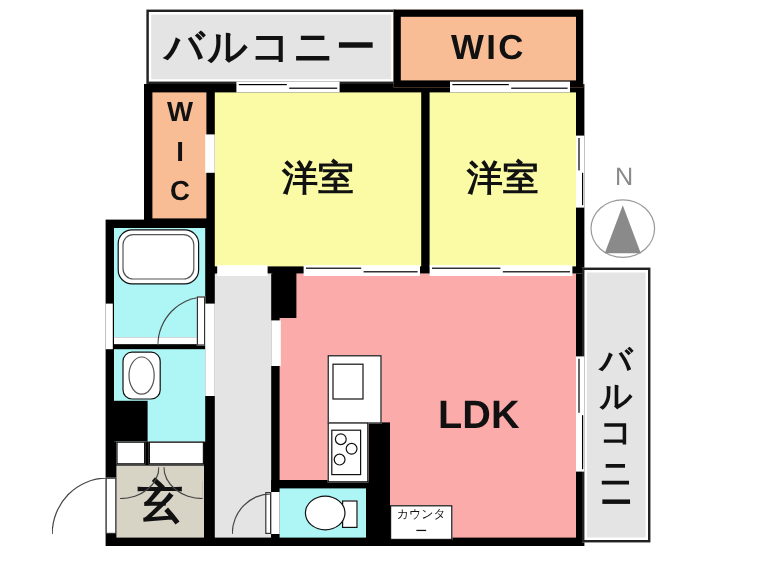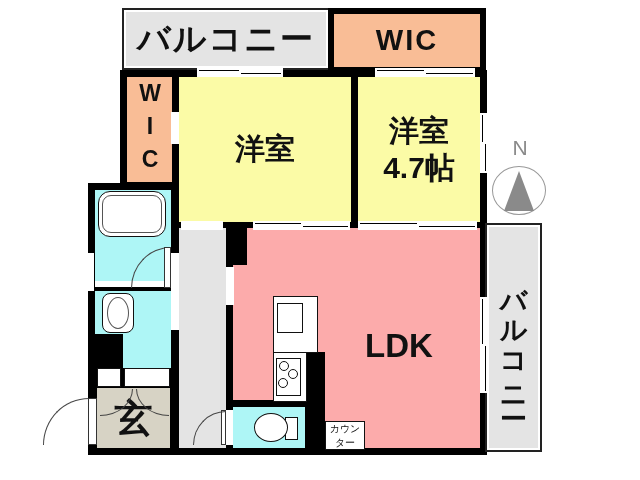--- a/index.html
+++ b/index.html
@@ -55,21 +55,20 @@
     <span class="vupright" style="font-size:23px;font-weight:600;letter-spacing:7px;">WIC</span>
   </div>
   <div class="abs room" style="left:179px;top:77px;width:172px;height:145px;background:var(--bedroom);">
     <div class="rm-label">
       <div>洋室</div>
     </div>
   </div>
   <div class="abs room" style="left:358px;top:77px;width:122px;height:145px;background:var(--bedroom);">
     <div class="rm-label">
       <div>洋室</div>
-      <div>4.7帖</div>
     </div>
   </div>
   <div class="abs" style="left:179px;top:228px;width:47px;height:220px;background:var(--hallway);"></div>
   <div class="abs" style="left:233px;top:228px;width:247px;height:220px;background:var(--ldk);"></div>
   <div class="abs room" style="left:316px;top:305px;width:166px;height:82px;">
     <div style="font-size:33px;font-weight:600;line-height:1.18;">
       <div>LDK</div>
     </div>
   </div>
 
@@ -122,21 +121,21 @@
   <div class="abs arc tl" style="left:193px;top:411px;width:33px;height:34px;"></div>
 
   <div class="abs fix" style="left:273px;top:296px;width:45px;height:57px;"></div>
   <div class="abs fix" style="left:273px;top:352px;width:34px;height:50px;"></div>
   <div class="abs fix" style="left:277px;top:303px;width:26px;height:30px;"></div>
   <div class="abs fix" style="left:276px;top:358px;width:25px;height:38px;"></div>
   <div class="abs burner" style="left:279px;top:361px;"></div>
   <div class="abs burner" style="left:288px;top:369px;"></div>
   <div class="abs burner" style="left:278px;top:378px;"></div>
 
-  <div class="abs room" style="left:325px;top:421px;width:40px;height:29px;background:#fff;border:1.5px solid #111;">
+  <div class="abs room" style="left:325px;top:421px;width:52px;height:29px;background:#fff;border:1.5px solid #111;">
     <span style="font-size:10px;">カウンター</span>
   </div>
 
   <div class="abs" style="left:492px;top:136px;width:56px;height:80px;">
     <div style="position:absolute;left:0;top:0;width:100%;text-align:center;font-size:21px;color:var(--compass-gray,#8a8a8a);">N</div>
     <div style="position:absolute;left:0;top:30px;width:54px;height:49px;border:1.5px solid #999;border-radius:50%;"></div>
     <div style="position:absolute;left:12px;top:35px;width:0;height:0;border-left:15px solid transparent;border-right:15px solid transparent;border-bottom:40px solid var(--compass-gray,#8a8a8a);"></div>
   </div>
 
 </div>

